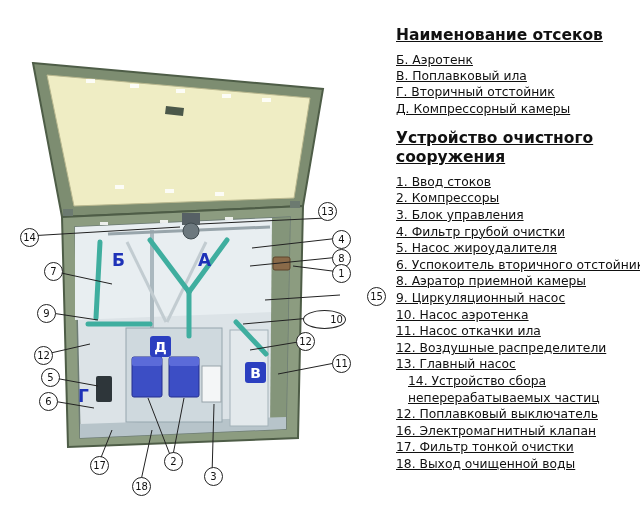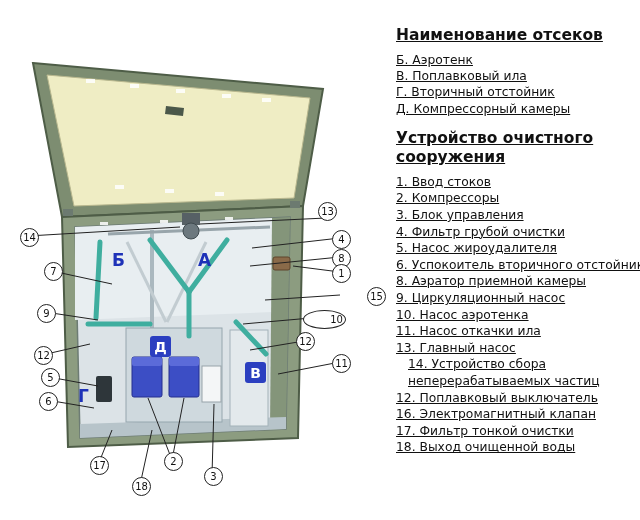--- a/index.html
+++ b/index.html
@@ -152,20 +152,21 @@
       <div>1. Ввод стоков</div>
       <div>2. Компрессоры</div>
       <div>3. Блок управления</div>
       <div>4. Фильтр грубой очистки</div>
       <div>5. Насос жироудалителя</div>
       <div>6. Успокоитель вторичного отстойника</div>
       <div>8. Аэратор приемной камеры</div>
       <div>9. Циркуляционный насос</div>
       <div>10. Насос аэротенка</div>
       <div>11. Насос откачки ила</div>
+      <div>12. Воздушные распределители</div>
       <div>13. Главный насос</div>
       <div class="wrap">14. Устройство сбора неперерабатываемых частиц</div>
       <div>12. Поплавковый выключатель</div>
       <div>16. Электромагнитный клапан</div>
       <div>17. Фильтр тонкой очистки</div>
       <div>18. Выход очищенной воды</div>
     </div>
   </div>
 </div>
 

